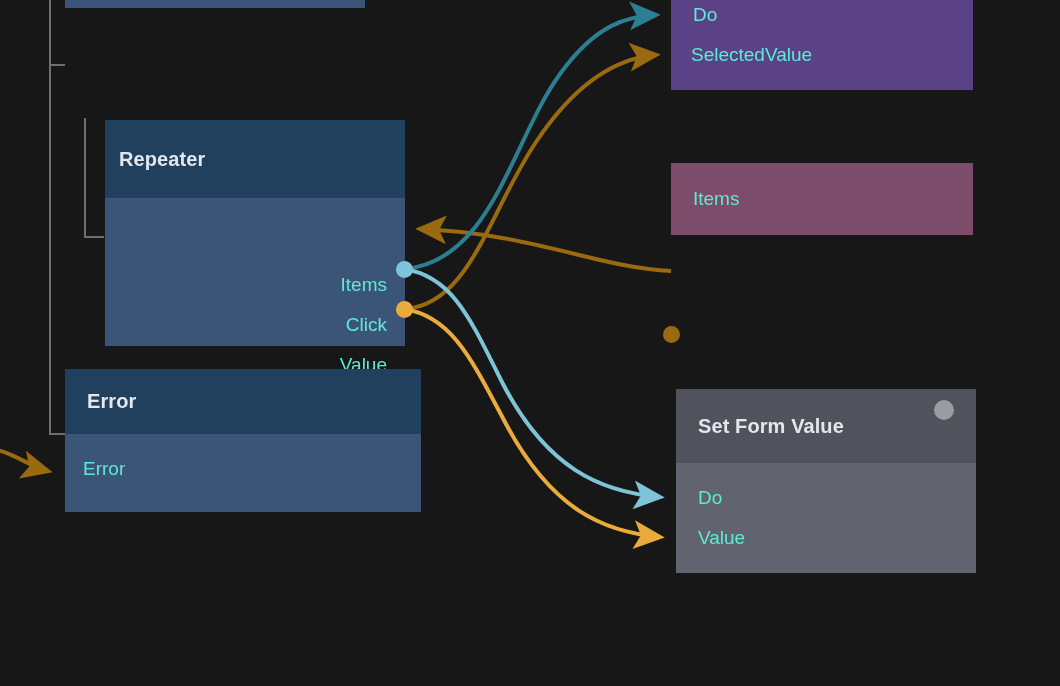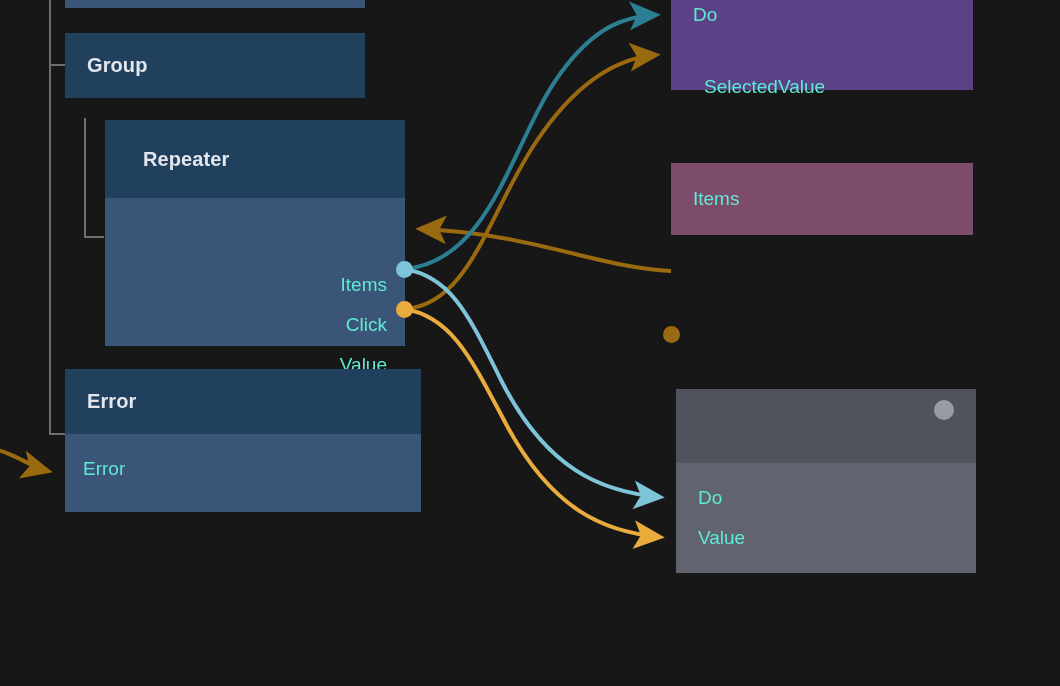--- a/index.html
+++ b/index.html
@@ -129,28 +129,23 @@
 
     <path d="M 404,269 C 452,276 470,318 502,382 C 546,468 600,492 660,497" fill="none" stroke="#7ec4d8" stroke-width="4" marker-end="url(#ah-lightblue)"></path>
 
     <path d="M 404,309 C 452,316 472,360 506,424 C 552,510 604,532 660,537" fill="none" stroke="#e8ab3c" stroke-width="4" marker-end="url(#ah-amber)"></path>
   </svg>
 
   <div class="node blue" style="left:65px; top:-40px; width:300px;">
     <div class="node-body" style="height:48px;"></div>
   </div>
 
-  <div class="node blue" style="left:65px; top:33px; width:300px;">
-    <div class="node-header" style="height:65px; padding-left:22px;">
-      <span class="node-title">Group</span>
-    </div>
-  </div>
 
   <div class="node blue" style="left:105px; top:120px; width:300px;">
-    <div class="node-header" style="height:78px; padding-left:38px;">
+    <div class="node-header" style="height:78px; padding-left:14px;">
       <span class="node-title">Repeater</span>
     </div>
     <div class="node-body" style="height:148px;">
       <div class="port-row" style="right:18px; top:98px; transform:translateY(-100%);">
         <span class="port-label">Items</span>
       </div>
       <div class="port-row" style="right:18px; top:138px; transform:translateY(-100%);align-items:flex-end;">
         <span class="port-label">Click</span>
       </div>
       <div class="port-row" style="right:18px; top:178px; transform:translateY(-100%);">
@@ -171,37 +166,38 @@
         <span class="port-label">Error</span>
       </div>
     </div>
   </div>
 
   <div class="node purple" style="left:671px; top:-34px; width:302px;">
     <div class="node-body" style="height:124px;">
       <div class="port-row" style="left:22px; top:38px;">
         <span class="port-label">Do</span>
       </div>
-      <div class="port-row" style="left:33px; top:78px;margin-top:32px;">
+      <div class="port-row" style="left:20px; top:78px;">
         <span class="port-label">SelectedValue</span>
       </div>
     </div>
   </div>
 
   <div class="node magenta" style="left:671px; top:163px; width:302px;">
     <div class="node-body" style="height:72px;">
       <div class="port-row" style="left:22px; top:25px;">
         <span class="port-label">Items</span>
       </div>
     </div>
     <div class="port-dot dot-items-dark" style="left:-8px; top:163px;"></div>
   </div>
 
   <div class="node gray" style="left:676px; top:389px; width:300px;">
     <div class="node-header" style="height:74px; padding-left:22px;">
+      <span class="node-title">Set Form Value</span>
       <span class="status-dot" style="right:22px; top:11px;"></span>
     </div>
     <div class="node-body" style="height:110px;">
       <div class="port-row" style="left:22px; top:24px;">
         <span class="port-label">Do</span>
       </div>
       <div class="port-row" style="left:22px; top:64px;">
         <span class="port-label">Value</span>
       </div>
     </div>

